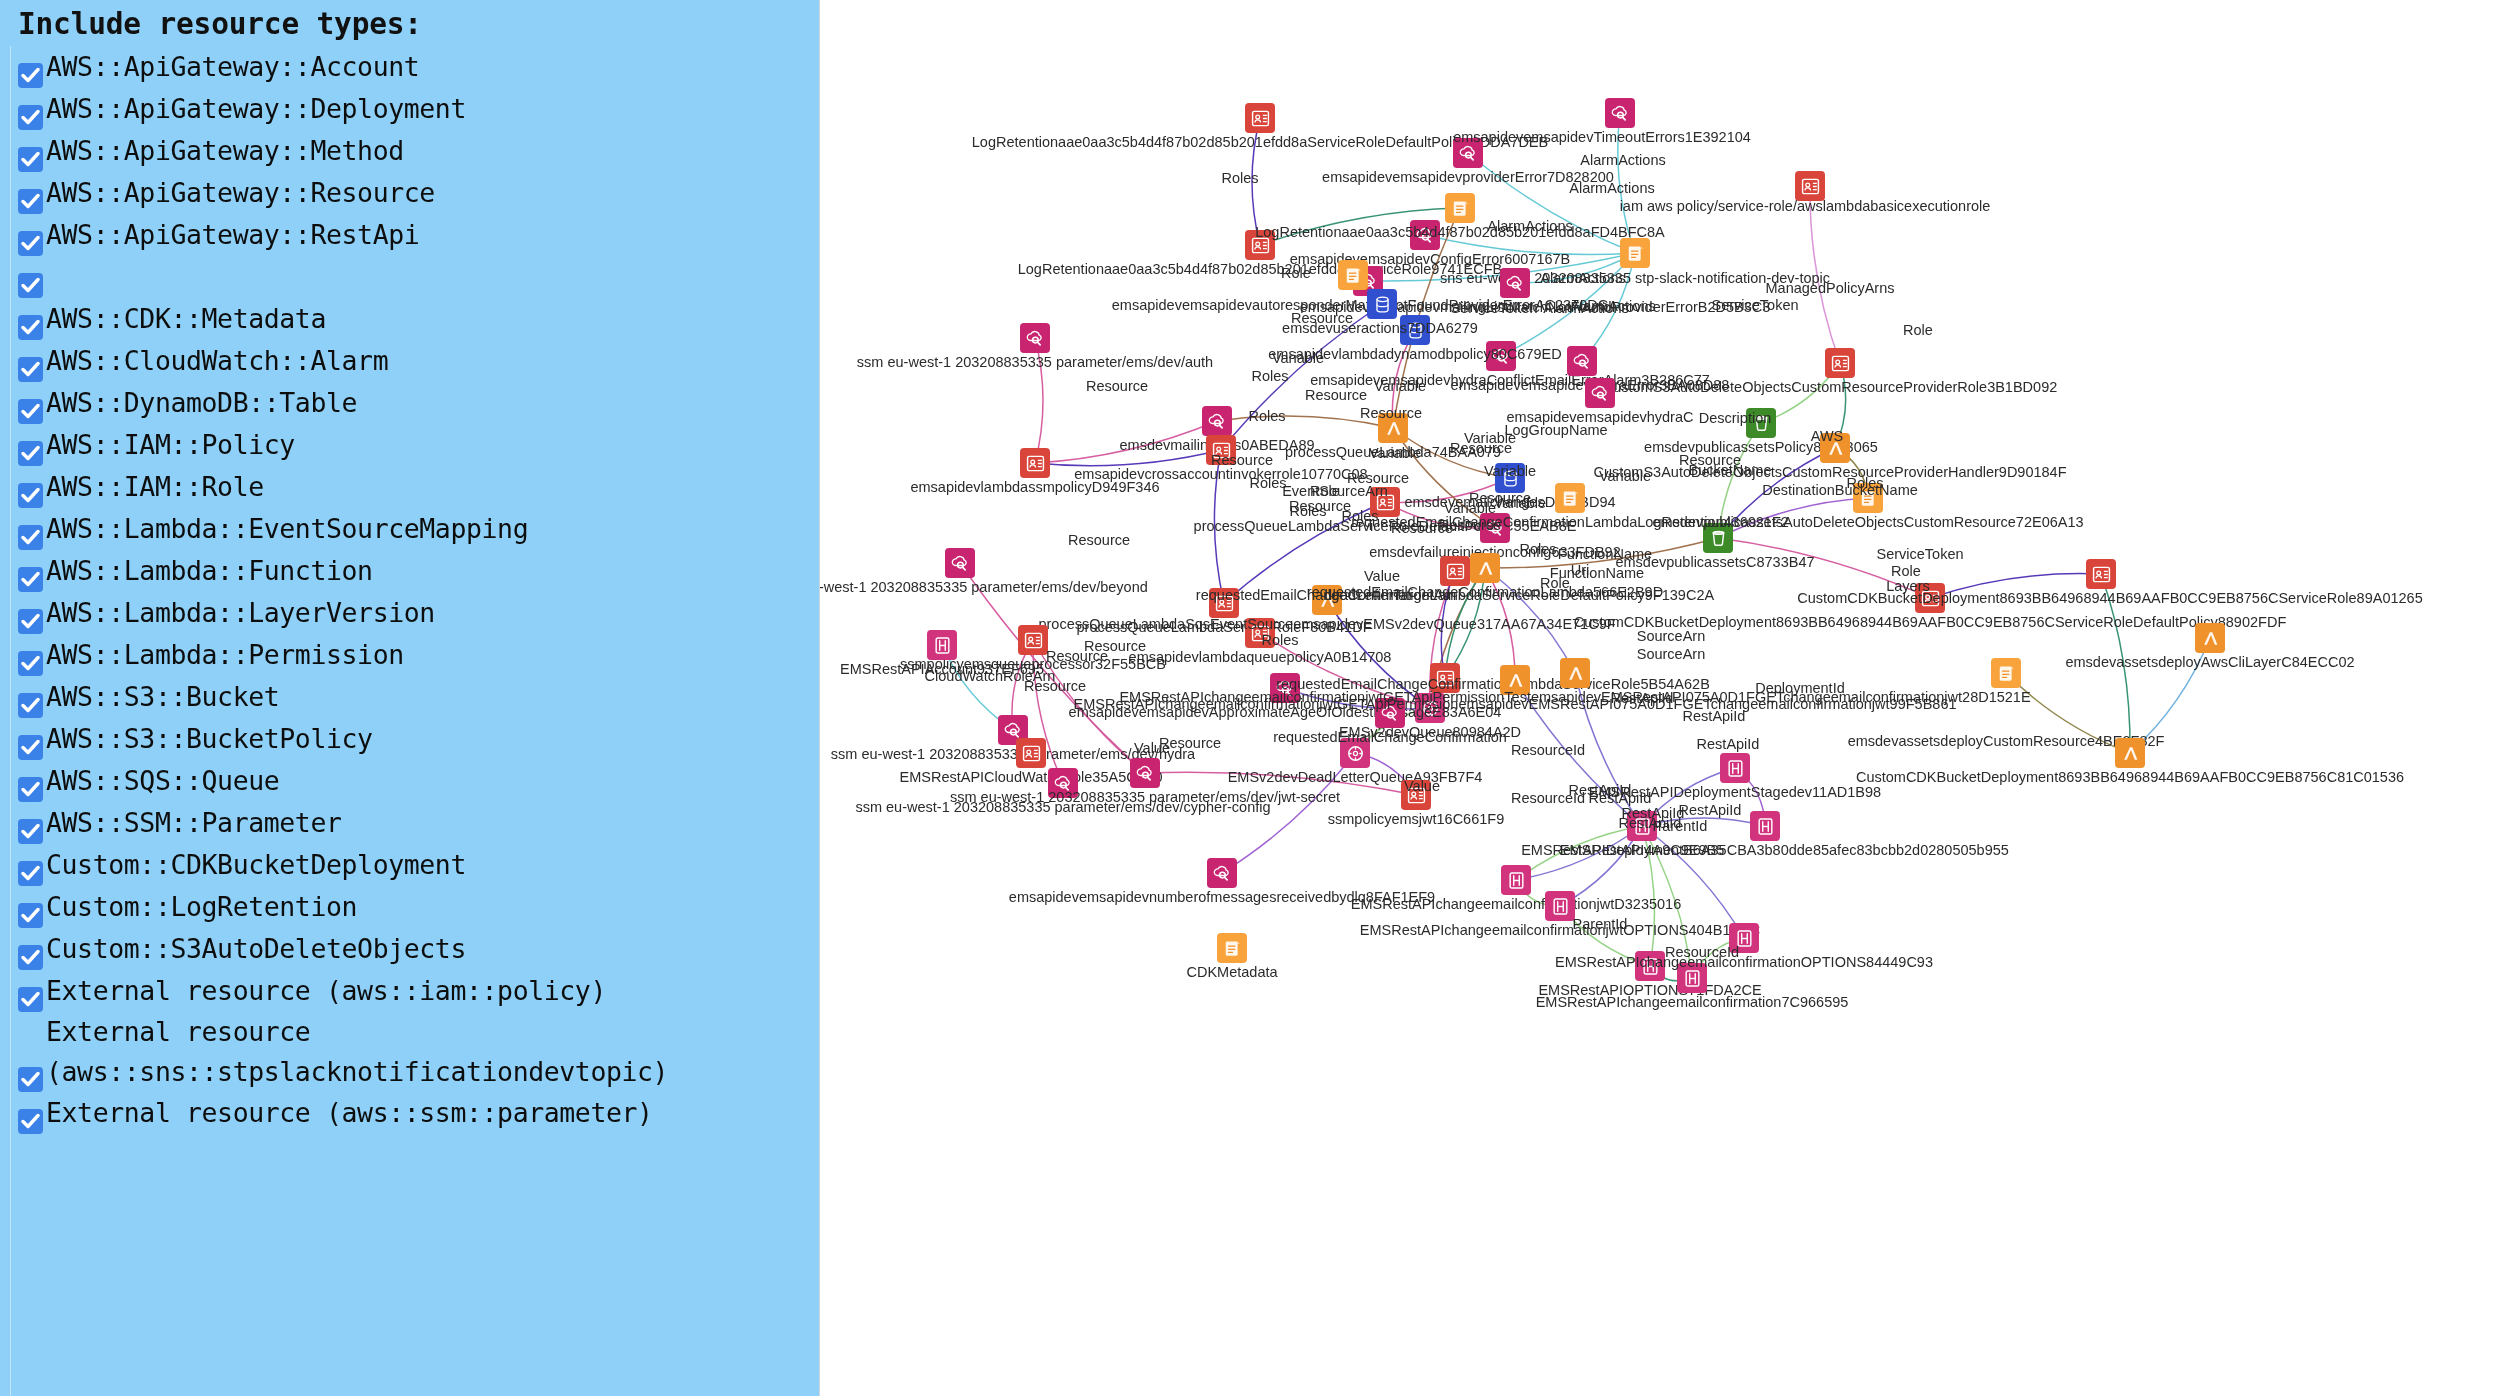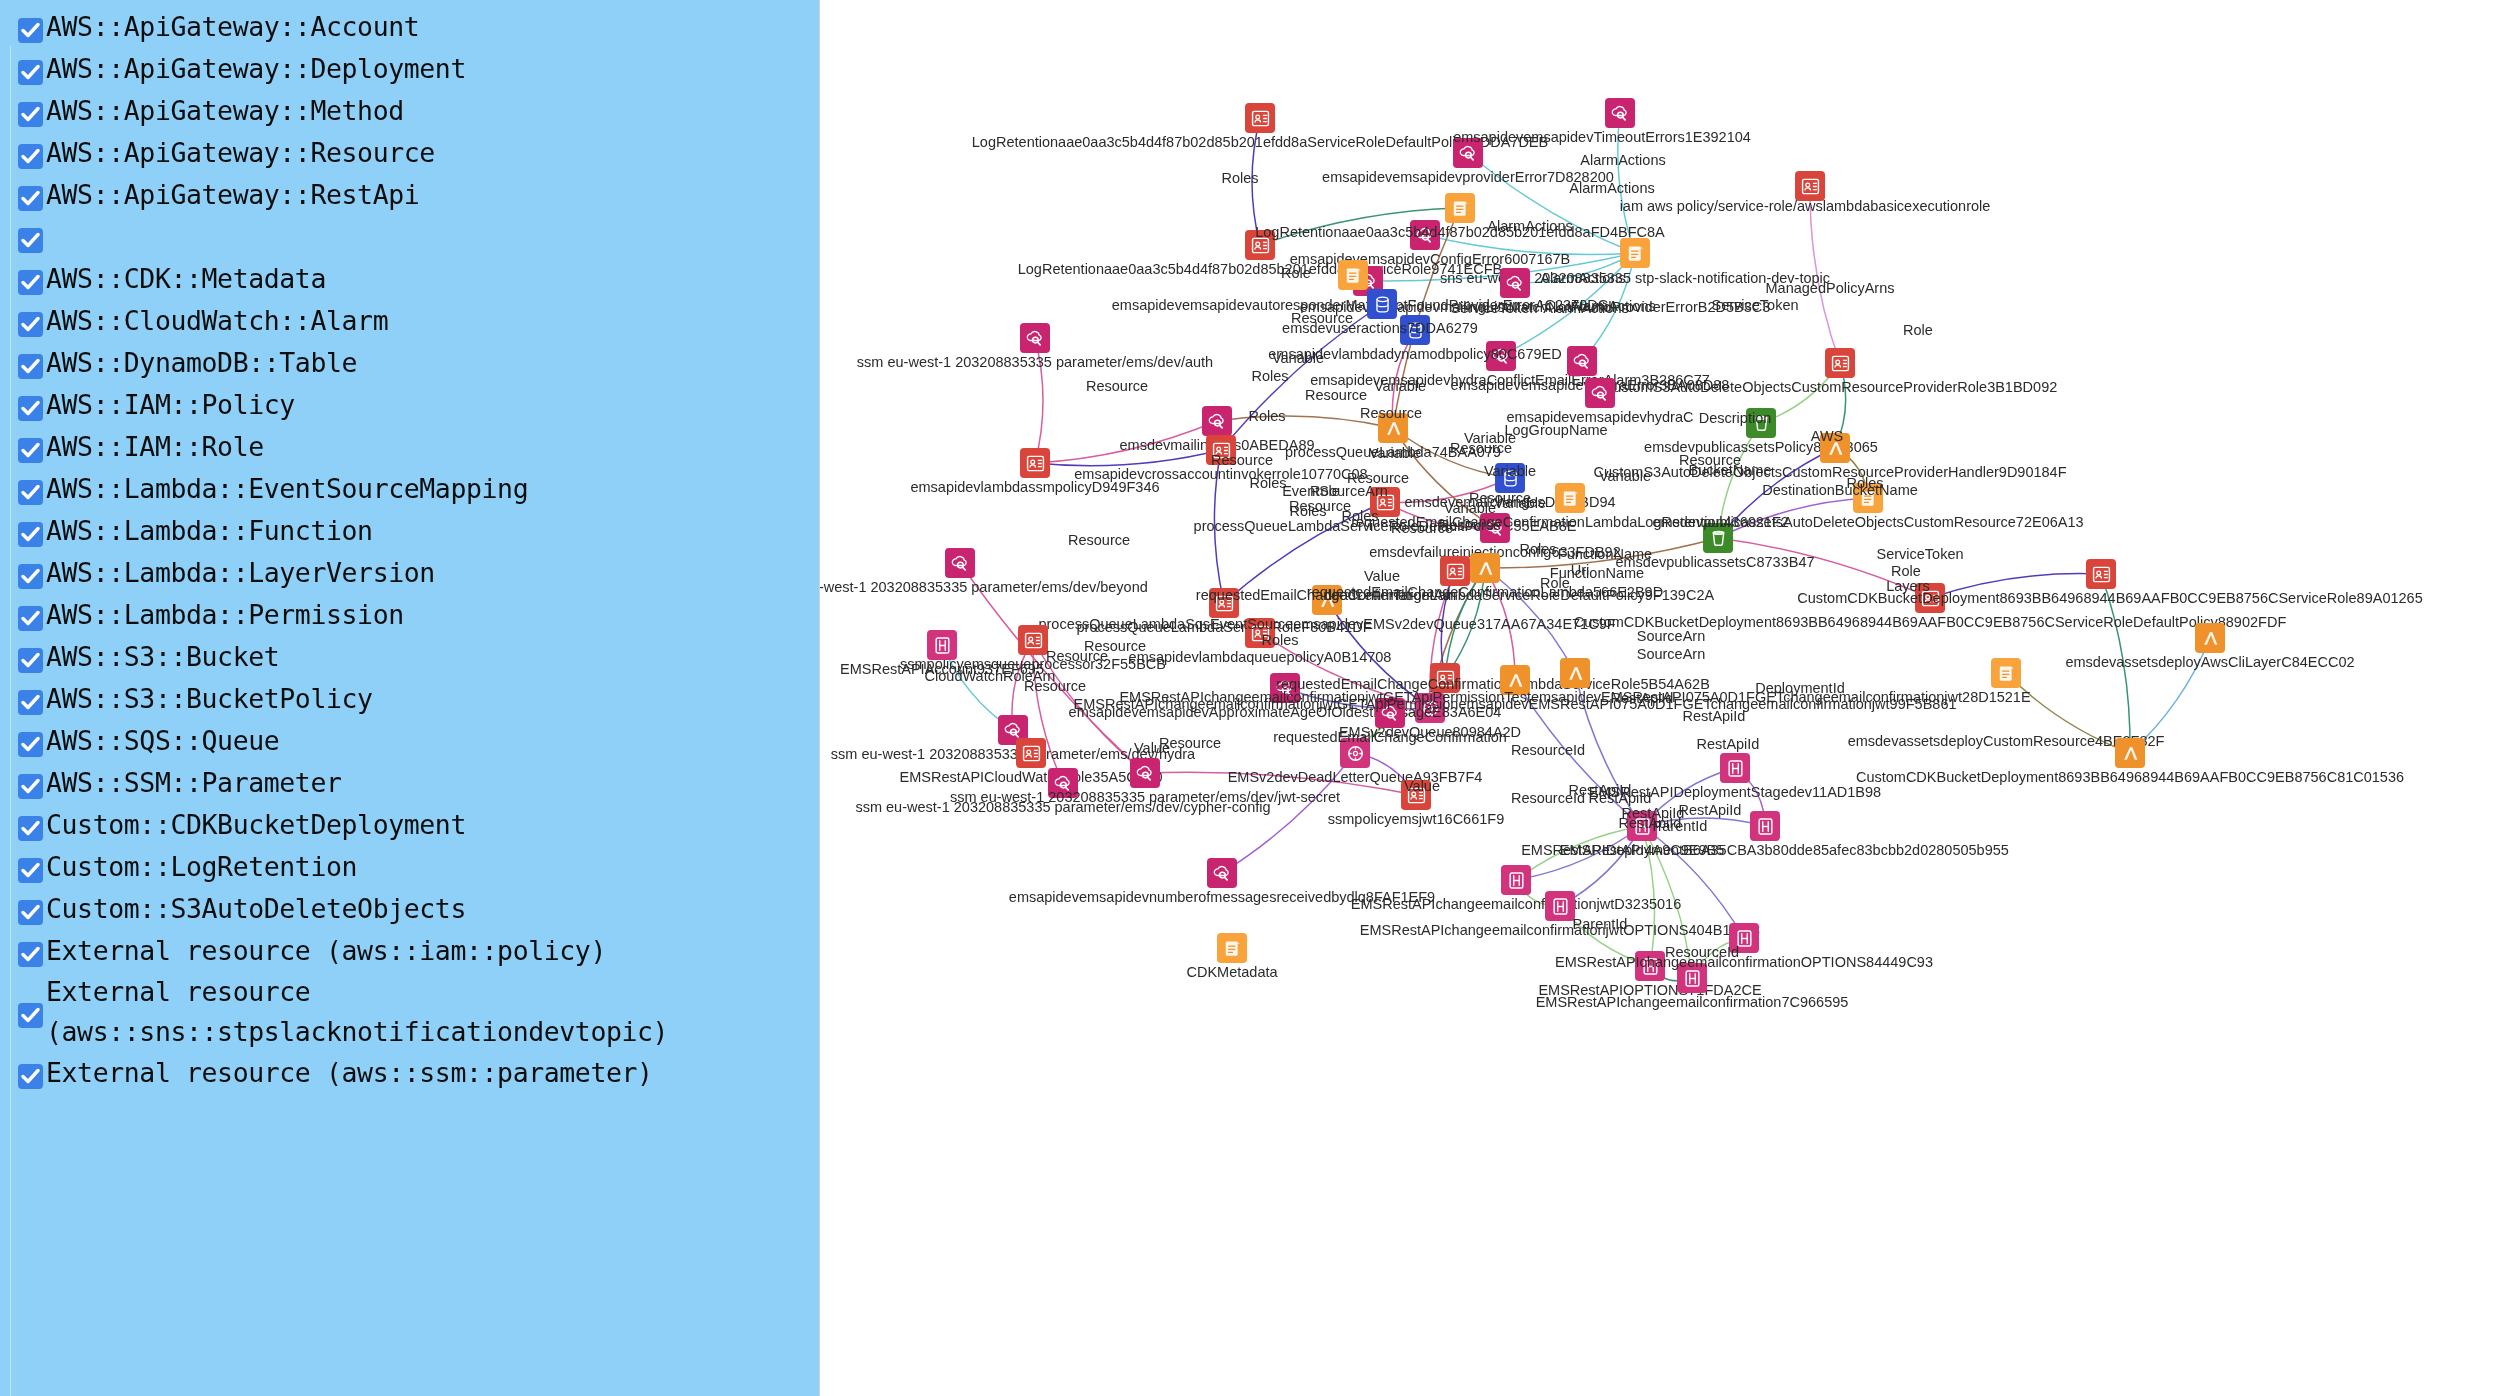--- a/index.html
+++ b/index.html
@@ -30,21 +30,21 @@
     font-size: 29.5px;
     color: #111;
     line-height: 1.0;
     padding: 4px 0 6px 14px;
     letter-spacing: -0.2px;
     white-space: nowrap;
   }
   .res-list { list-style: none; margin: 0; padding: 0; }
   .res-item {
     display: flex;
-    align-items: center;
+    align-items: flex-end;
     gap: 0px;
     padding: 0 0 0 14px;
     min-height: 42px;
   }
   .cb {
     flex: 0 0 auto;
     width: 25px; height: 25px;
     margin-top: 6px;
     margin-right: 3px;
     border-radius: 4px;
@@ -122,20 +122,21 @@
     transform: translate(-50%, -50%);
     pointer-events: none;
   }
 </style>
 </head>
 <body>
 
 <div id="app">
 
   <aside id="sidebar">
+    <div id="sidebar-title">Include resource types:</div>
     <ul class="res-list" id="res-list">
         <li class="res-item">
           <span class="cb">
             <svg width="19" height="17" viewBox="0 0 19 17">
               <path d="M2 8.5 L7 13.5 L17 2.5" stroke="#fff" stroke-width="3.4" fill="none" stroke-linecap="round" stroke-linejoin="round"></path>
             </svg>
           </span>
           <span class="res-label">AWS::ApiGateway::Account</span>
         </li>
         <li class="res-item">

